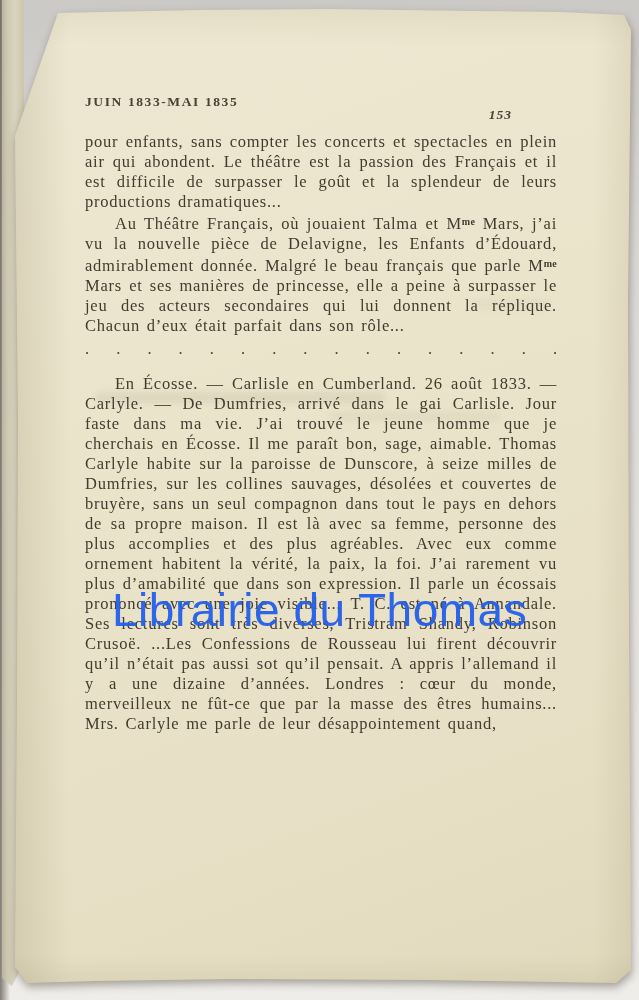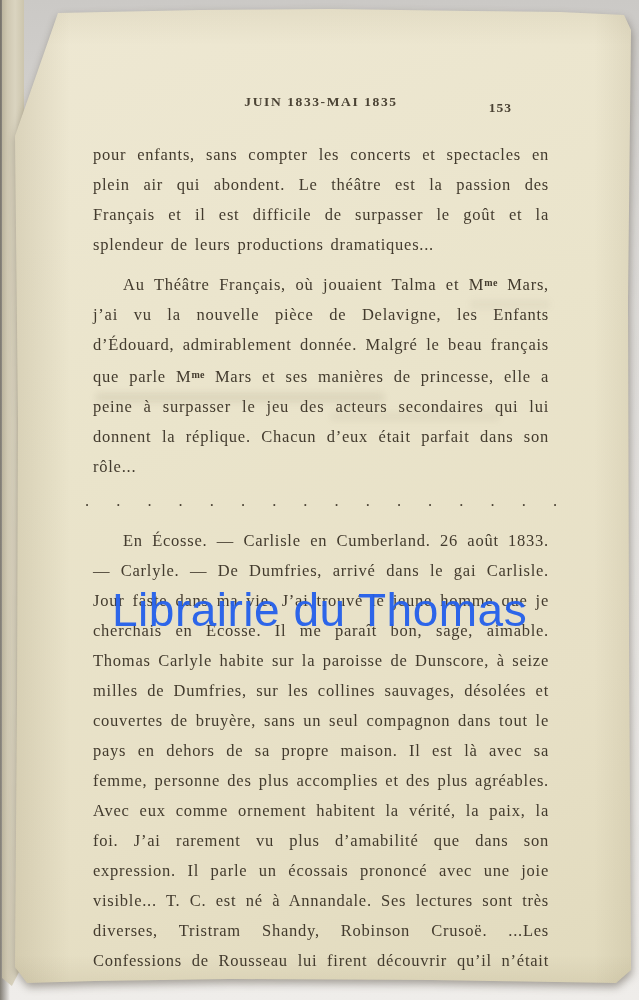--- a/index.html
+++ b/index.html
@@ -47,26 +47,26 @@
   .smudge{position:absolute;background:rgba(122,110,78,.10);filter:blur(3px);border-radius:6px;}
   .s1{left:95px;top:392px;width:290px;height:11px;}
   .s2{left:330px;top:412px;width:170px;height:9px;background:rgba(122,110,78,.07);}
   .s3{left:470px;top:300px;width:80px;height:9px;background:rgba(122,110,78,.06);}
 
   .text-col{
     position:absolute;left:85px;top:94px;width:472px;
     color:#433b2e;z-index:4;
   }
   .pagehead{
-    position:relative;height:38px;text-align:center;
+    position:relative;height:38px;text-align:left;
     font-size:13.5px;font-weight:bold;letter-spacing:1.6px;color:#4a4234;
   }
-  .pagenum{position:absolute;right:45px;top:6px;letter-spacing:1px;}
+  .pagenum{position:absolute;right:45px;top:13px;letter-spacing:1px;font-style:italic;}
   .para{
-    margin:8px;font-size:16.5px;line-height:30px;text-align:justify;
+    margin:0;font-size:16.5px;line-height:20px;text-align:justify;
     letter-spacing:.75px;word-spacing:2px;
   }
   .indent{text-indent:30px;}
   .p3{margin-top:15px;}
   .para sup{font-size:10px;vertical-align:4px;letter-spacing:.3px;font-weight:bold;}
   .it{}
   .dots{
     font-size:16.5px;line-height:21.3px;height:21px;overflow:hidden;
     text-align:justify;text-align-last:justify;margin-top:2px;color:#4a4234;
   }

